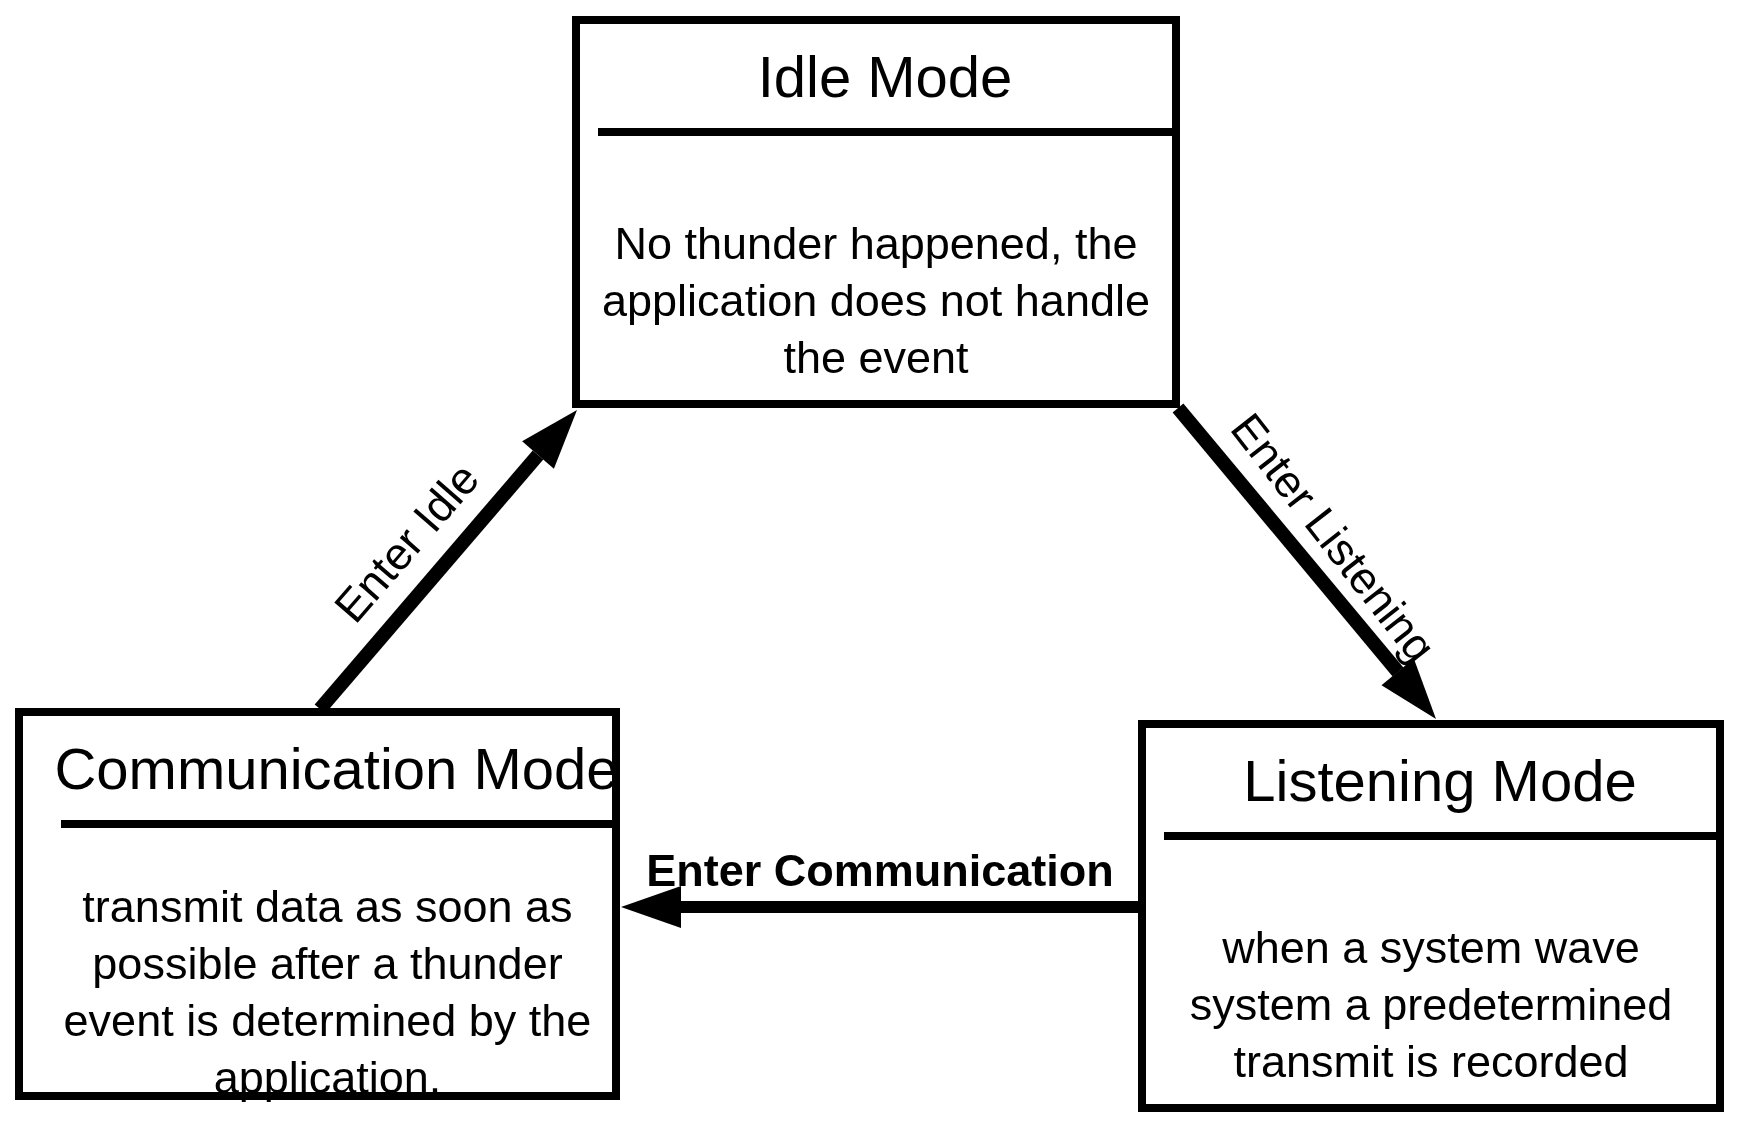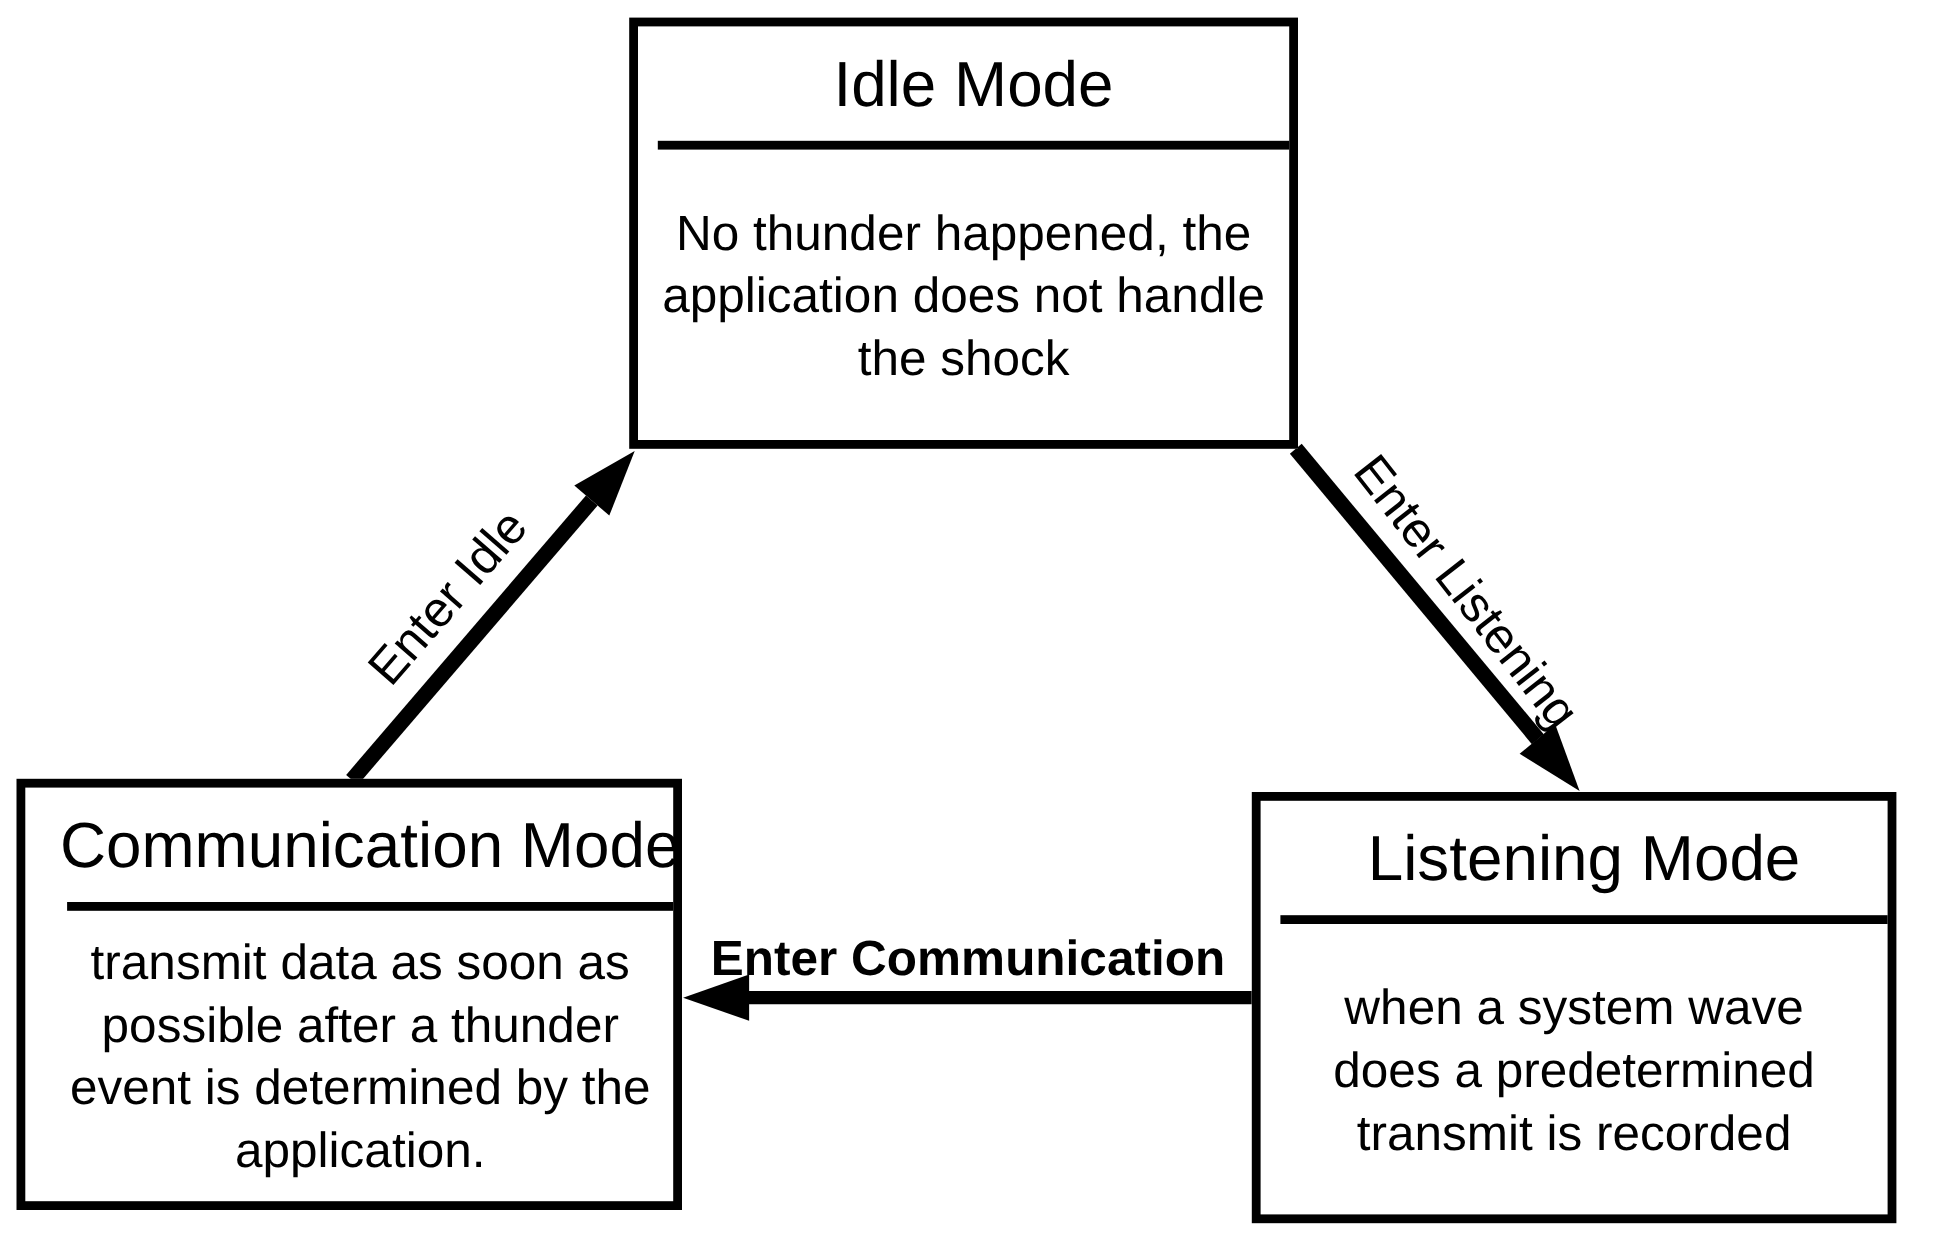--- a/index.html
+++ b/index.html
@@ -35,20 +35,21 @@
     margin-left:18px;
   }
   .box .body{
     height:calc(100% - 112px);
     display:flex;
     flex-direction:column;
     align-items:center;
     justify-content:center;
     font-size:45px;
     line-height:57px;
+    margin-top:32px;
   }
   .dline{white-space:nowrap;}
   .box-idle{left:572px;top:16px;width:608px;height:392px;}
   .box-comm{left:15px;top:708px;width:605px;height:392px;padding-left:20px;}
   .box-listen{left:1138px;top:720px;width:586px;height:392px;}
   .tlabel{
     position:absolute;
     font-size:45px;
     line-height:54px;
     text-align:center;
@@ -80,36 +81,36 @@
 
   <div class="tlabel tlabel-idle">Enter Idle</div>
   <div class="tlabel tlabel-listening">Enter Listening</div>
   <div class="tlabel tlabel-comm">Enter Communication</div>
 
   <div class="box box-idle">
     <div class="title">Idle Mode</div>
     <div class="body">
       <div class="dline">No thunder happened, the</div>
       <div class="dline">application does not handle</div>
-      <div class="dline">the shock</div>
+      <div class="dline">the event</div>
     </div>
   </div>
 
   <div class="box box-comm">
     <div class="title">Communication Mode</div>
     <div class="body">
       <div class="dline">transmit data as soon as</div>
       <div class="dline">possible after a thunder</div>
       <div class="dline">event is determined by the</div>
       <div class="dline">application.</div>
     </div>
   </div>
 
   <div class="box box-listen">
     <div class="title">Listening Mode</div>
     <div class="body">
       <div class="dline">when a system wave</div>
-      <div class="dline">does a predetermined</div>
+      <div class="dline">system a predetermined</div>
       <div class="dline">transmit is recorded</div>
     </div>
   </div>
 
 </div>
 
 </body></html>

